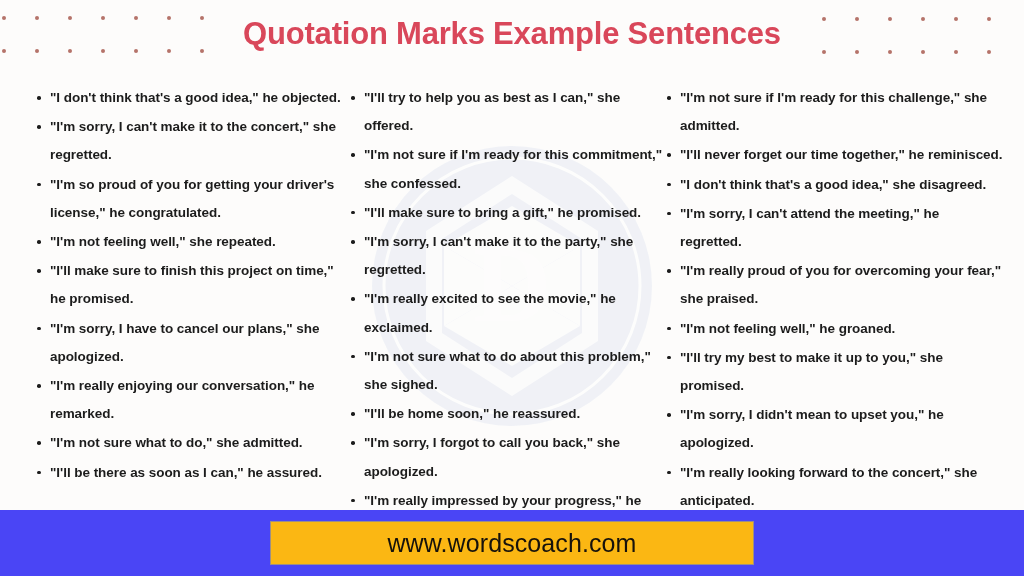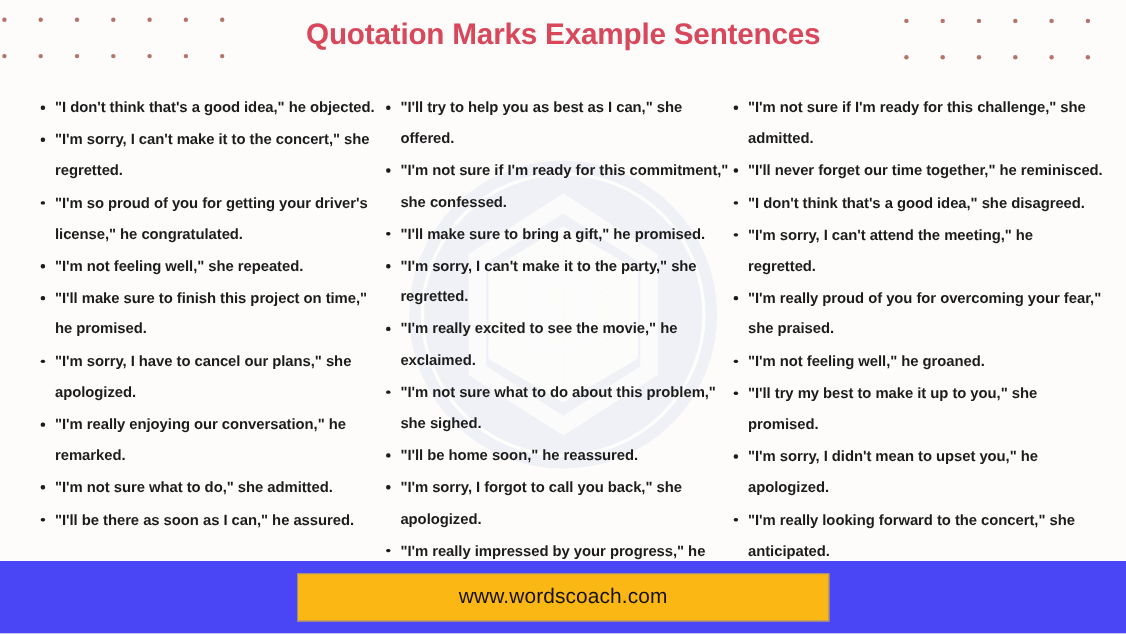--- a/index.html
+++ b/index.html
@@ -53,21 +53,21 @@
   }
 
   
   .title {
     position: absolute;
     top: 16px;
     left: 0;
     width: 1024px;
     text-align: center;
     z-index: 3;
-    font-size: 27px;
+    font-size: 31px;
     font-weight: bold;
     letter-spacing: -0.2px;
     color: #d9475a;
   }
 
   
   .columns {
     position: absolute;
     top: 84px;
     left: 0;
@@ -125,21 +125,21 @@
     width: 484px;
     height: 44px;
     background: #fbb713;
     border: 1px solid #9d8f84;
     display: flex;
     align-items: center;
     justify-content: center;
     box-sizing: border-box;
   }
   .footer-badge span {
-    font-size: 19px;
+    font-size: 25px;
     color: #16120c;
     letter-spacing: 0.1px;
   }
 </style>
 </head>
 <body>
 
 <div class="dots" id="dots-left">
     <span class="dot-row"><i class="dot" style="background: rgb(181, 115, 106);"></i><i class="dot" style="background: rgb(181, 115, 106);"></i><i class="dot" style="background: rgb(181, 115, 106);"></i><i class="dot" style="background: rgb(181, 115, 106);"></i><i class="dot" style="background: rgb(181, 115, 106);"></i><i class="dot" style="background: rgb(181, 115, 106);"></i><i class="dot" style="background: rgb(181, 115, 106);"></i></span>
     <span class="dot-row"><i class="dot" style="background: rgb(181, 115, 106);"></i><i class="dot" style="background: rgb(181, 115, 106);"></i><i class="dot" style="background: rgb(181, 115, 106);"></i><i class="dot" style="background: rgb(181, 115, 106);"></i><i class="dot" style="background: rgb(181, 115, 106);"></i><i class="dot" style="background: rgb(181, 115, 106);"></i><i class="dot" style="background: rgb(181, 115, 106);"></i></span>

